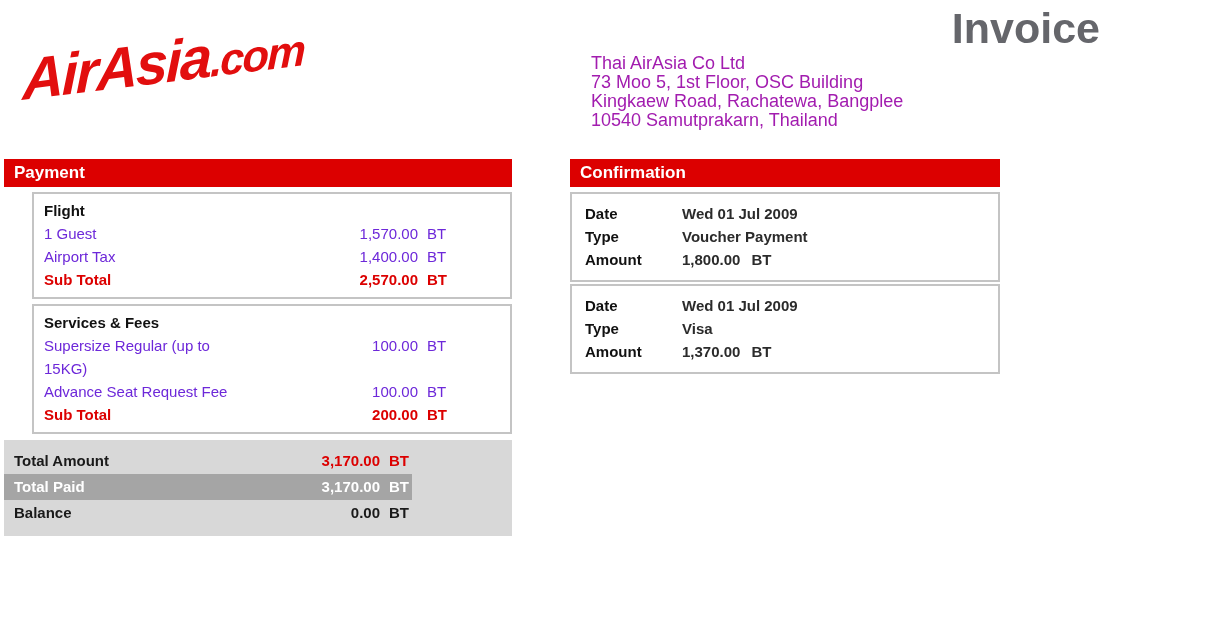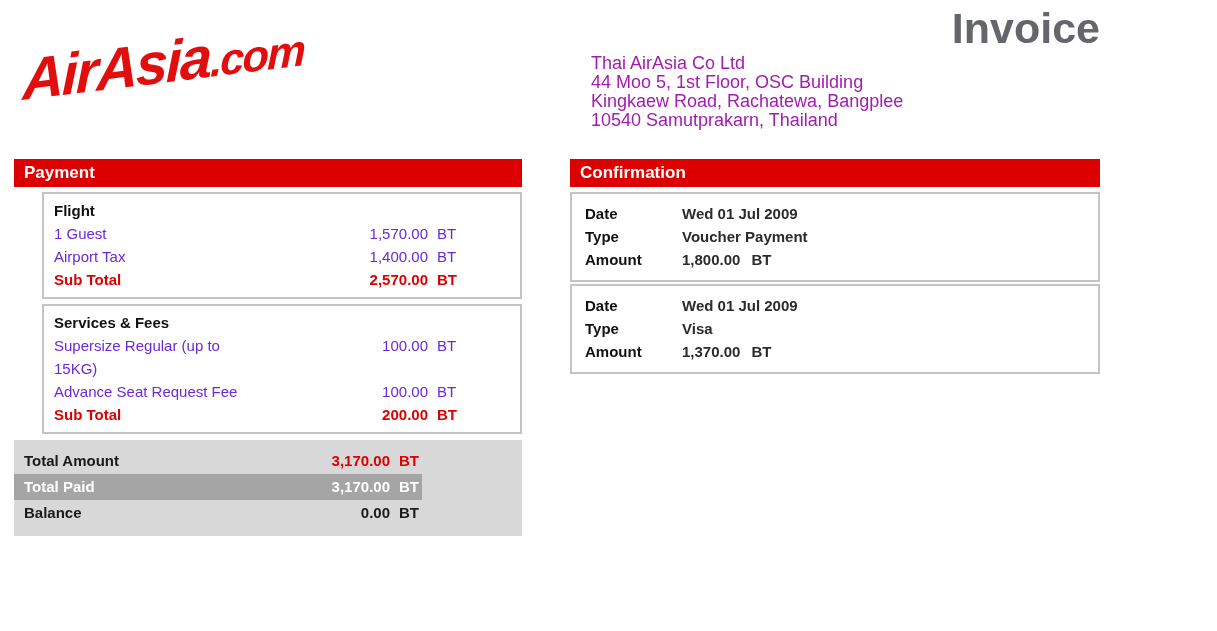--- a/index.html
+++ b/index.html
@@ -35,61 +35,61 @@
   .company-address div { font-size: 18px; line-height: 19px; color: #a21caf; }
 
   
   .red-bar {
     background: #DC0000; color: #ffffff;
     font-size: 17px; font-weight: bold;
     height: 28px; line-height: 28px; padding-left: 10px;
   }
 
   
-  .panel-payment { position: absolute; left: 14px; top: 159px; width: 508px; border-radius: 32px; }
+  .panel-payment { position: absolute; left: 4px; top: 159px; width: 508px; border-radius: 32px; }
   .pbox { border: 2px solid #C4C4C4; background: #fff; margin-top: 5px; padding: 5px 10px 6px; margin-left: 28px; }
   table.pay { border-collapse: collapse; width: 404px; }
   table.pay td { font-size: 15px; line-height: 23px; padding: 0; vertical-align: top; color: #6d28d9; }
   table.pay td.lbl { white-space: pre-line; }
   table.pay td.amt { text-align: right; width: 95px; }
   table.pay td.cur { width: 30px; text-align: left; padding-left: 9px; }
   tr.sec-title td { font-weight: bold; color: #111; }
   tr.subtotal td { color: #DC0000; font-weight: bold; }
 
   .totals { margin-top: 6px; background: #D8D8D8; padding: 8px 0 10px; }
   .trow { display: flex; width: 408px; height: 26px; line-height: 26px; font-size: 15px; font-weight: bold; }
   .trow .t-lbl { flex: 1; padding-left: 10px; color: #1a1a1a; }
   .trow .t-amt { width: 85px; text-align: right; }
   .trow .t-cur { width: 32px; padding-left: 9px; }
   .trow.row-amount .t-amt, .trow.row-amount .t-cur { color: #DC0000; }
   .trow.row-paid { background: #A5A5A5; }
   .trow.row-paid .t-lbl, .trow.row-paid .t-amt, .trow.row-paid .t-cur { color: #ffffff; }
   .trow.row-balance .t-amt, .trow.row-balance .t-cur { color: #1a1a1a; }
 
   
-  .panel-confirm { position: absolute; left: 570px; top: 159px; width: 530px; }
+  .panel-confirm { position: absolute; left: 570px; top: 159px; width: 430px; }
   .cbox { border: 2px solid #C4C4C4; background: #fff; margin-top: 5px; padding: 8px 0 9px; }
   .cbox.second { margin-top: 2px; }
   .crow { display: flex; font-size: 15px; line-height: 23px; }
   .crow .c-lbl { width: 110px; padding-left: 13px; font-weight: bold; color: #111; }
   .crow .c-val { color: #2b2b2b; font-weight: bold; }
   .cur-inline { margin-left: 11px; }
 </style>
 </head>
 <body>
 
 <div class="logo-wrap">
   <span class="logo-text"><span class="logo-main">AirAsia</span><span class="logo-suffix">.com</span></span>
 </div>
 
 <div class="invoice-title">Invoice</div>
 
 <div class="company-address">
   <div>Thai AirAsia Co Ltd</div>
-  <div>44 Moo 5, 1st Floor, OSC Building</div>
+  <div>73 Moo 5, 1st Floor, OSC Building</div>
   <div>Kingkaew Road, Rachatewa, Bangplee</div>
   <div>10540 Samutprakarn, Thailand</div>
 </div>
 
 <div class="panel-payment">
   <div class="red-bar">Payment</div>
 
   <div class="pbox">
     <table class="pay">
       <tbody>

